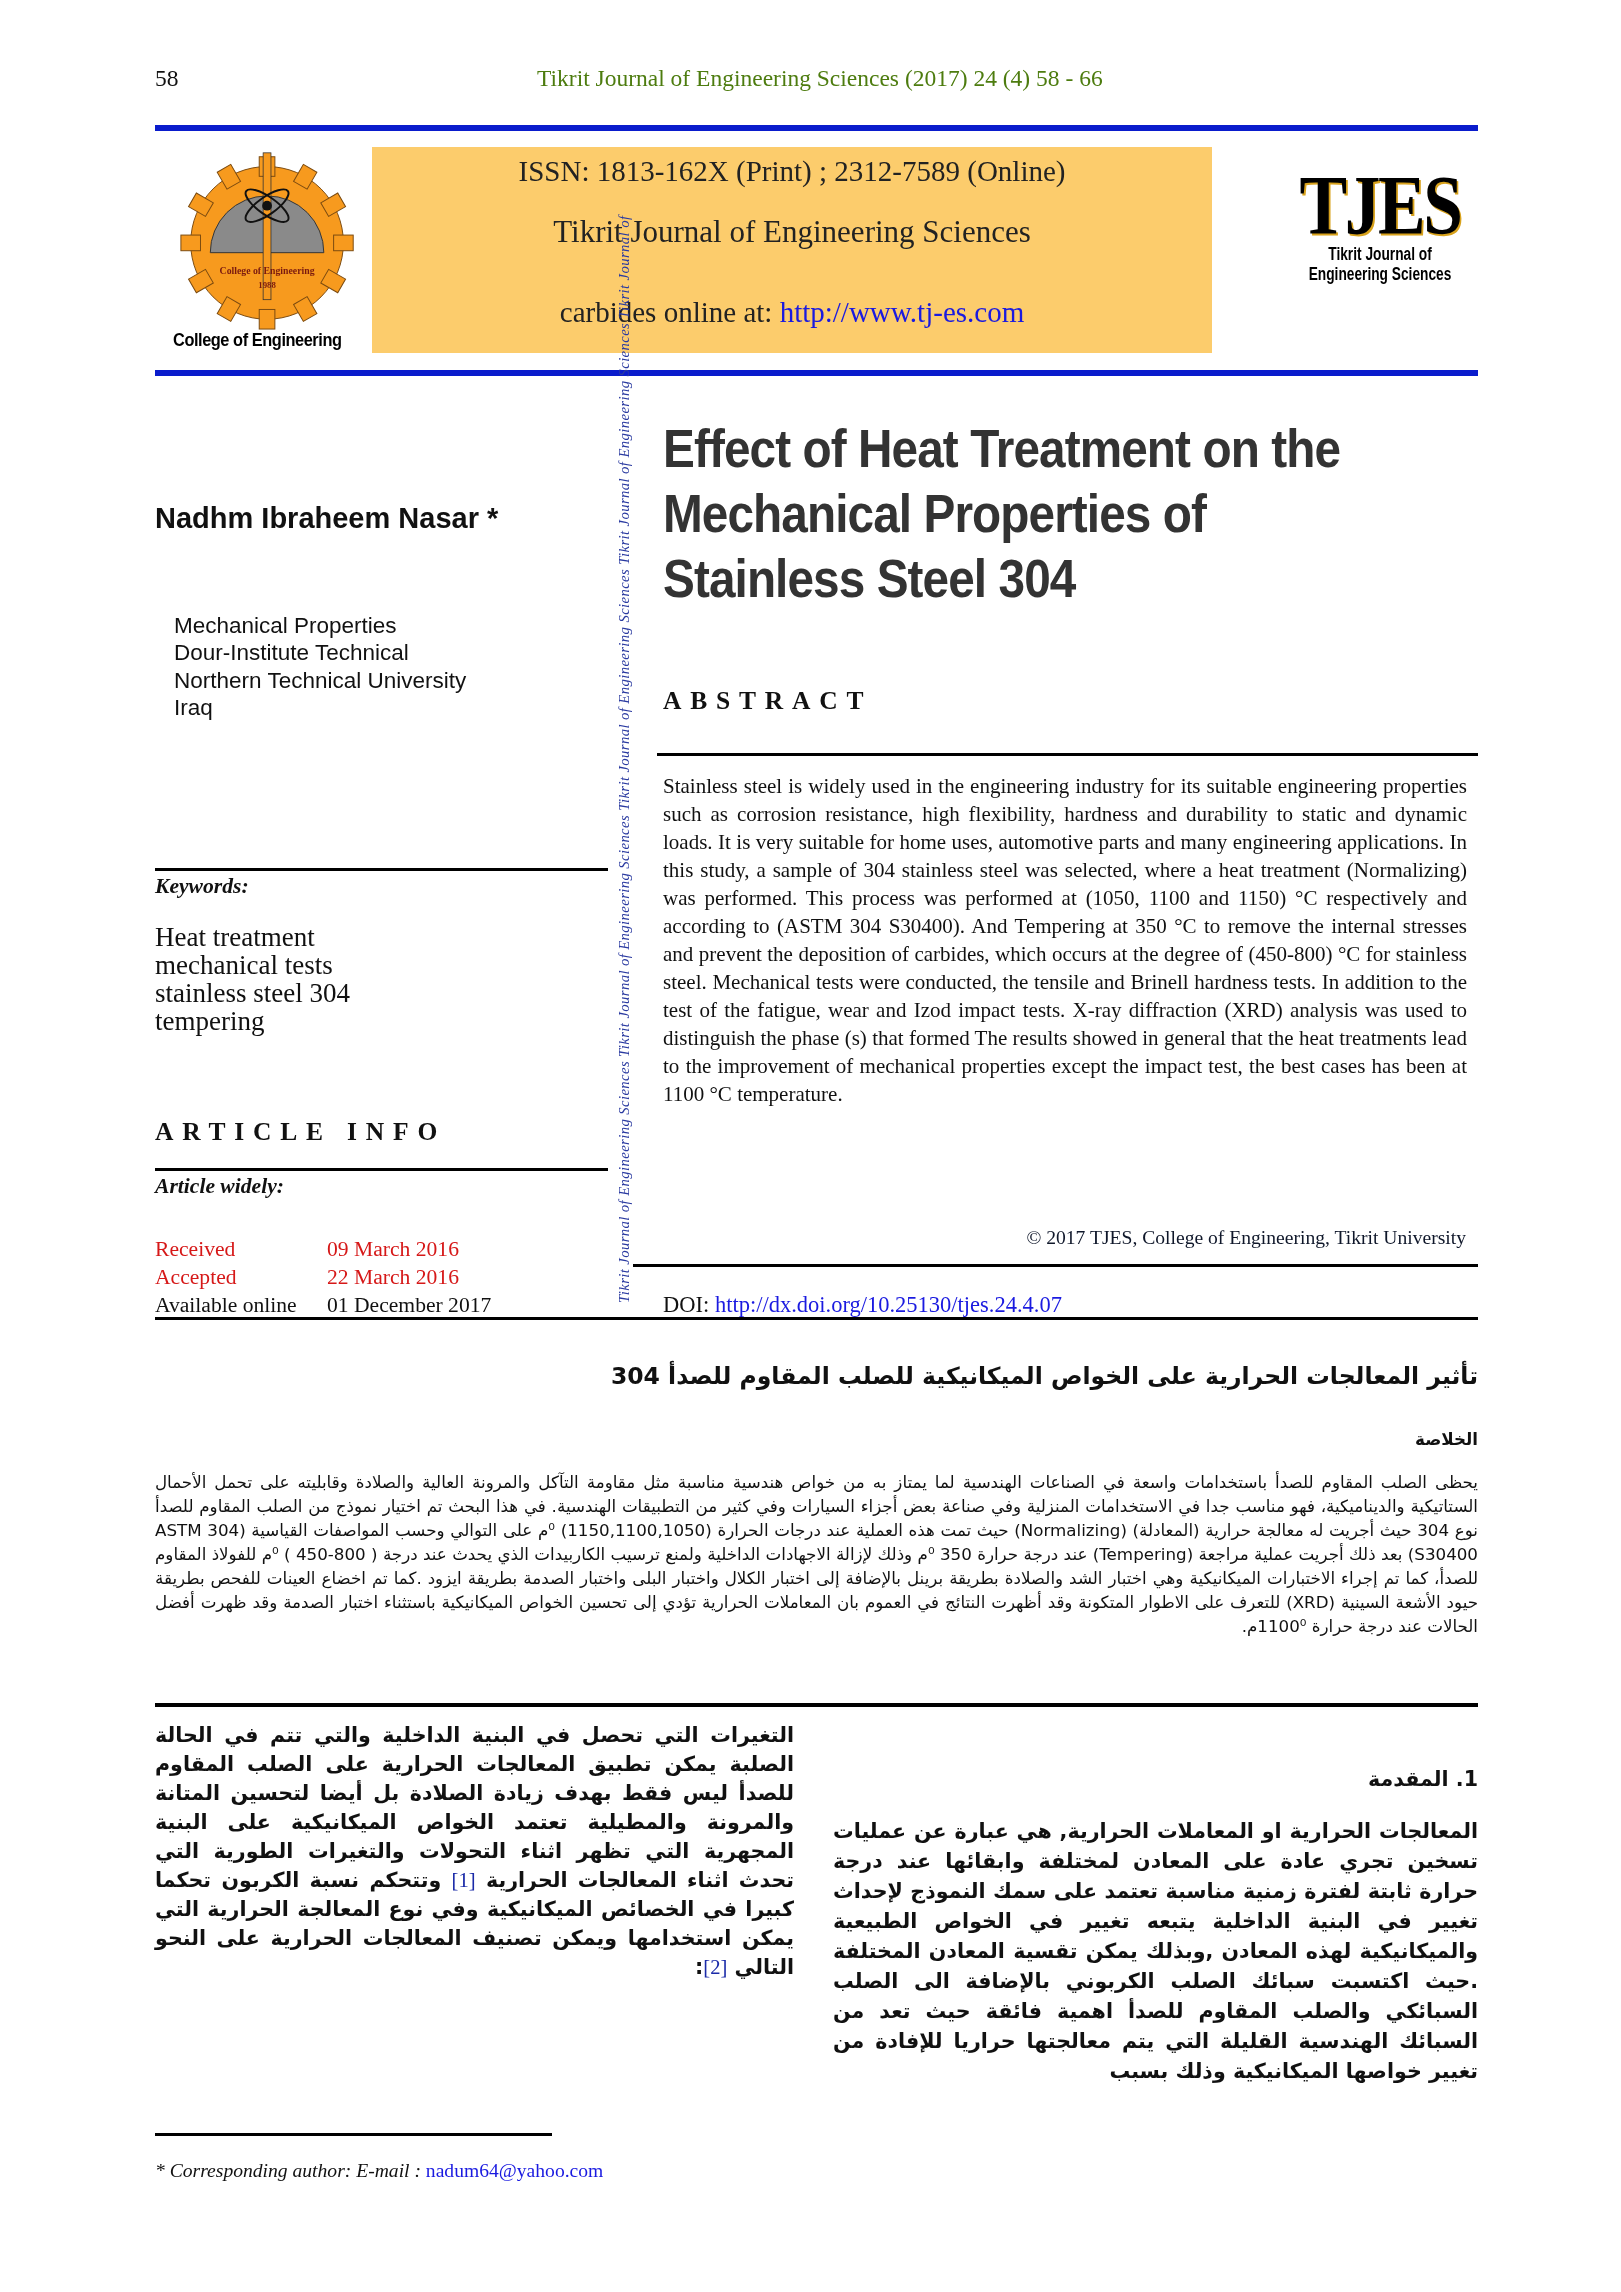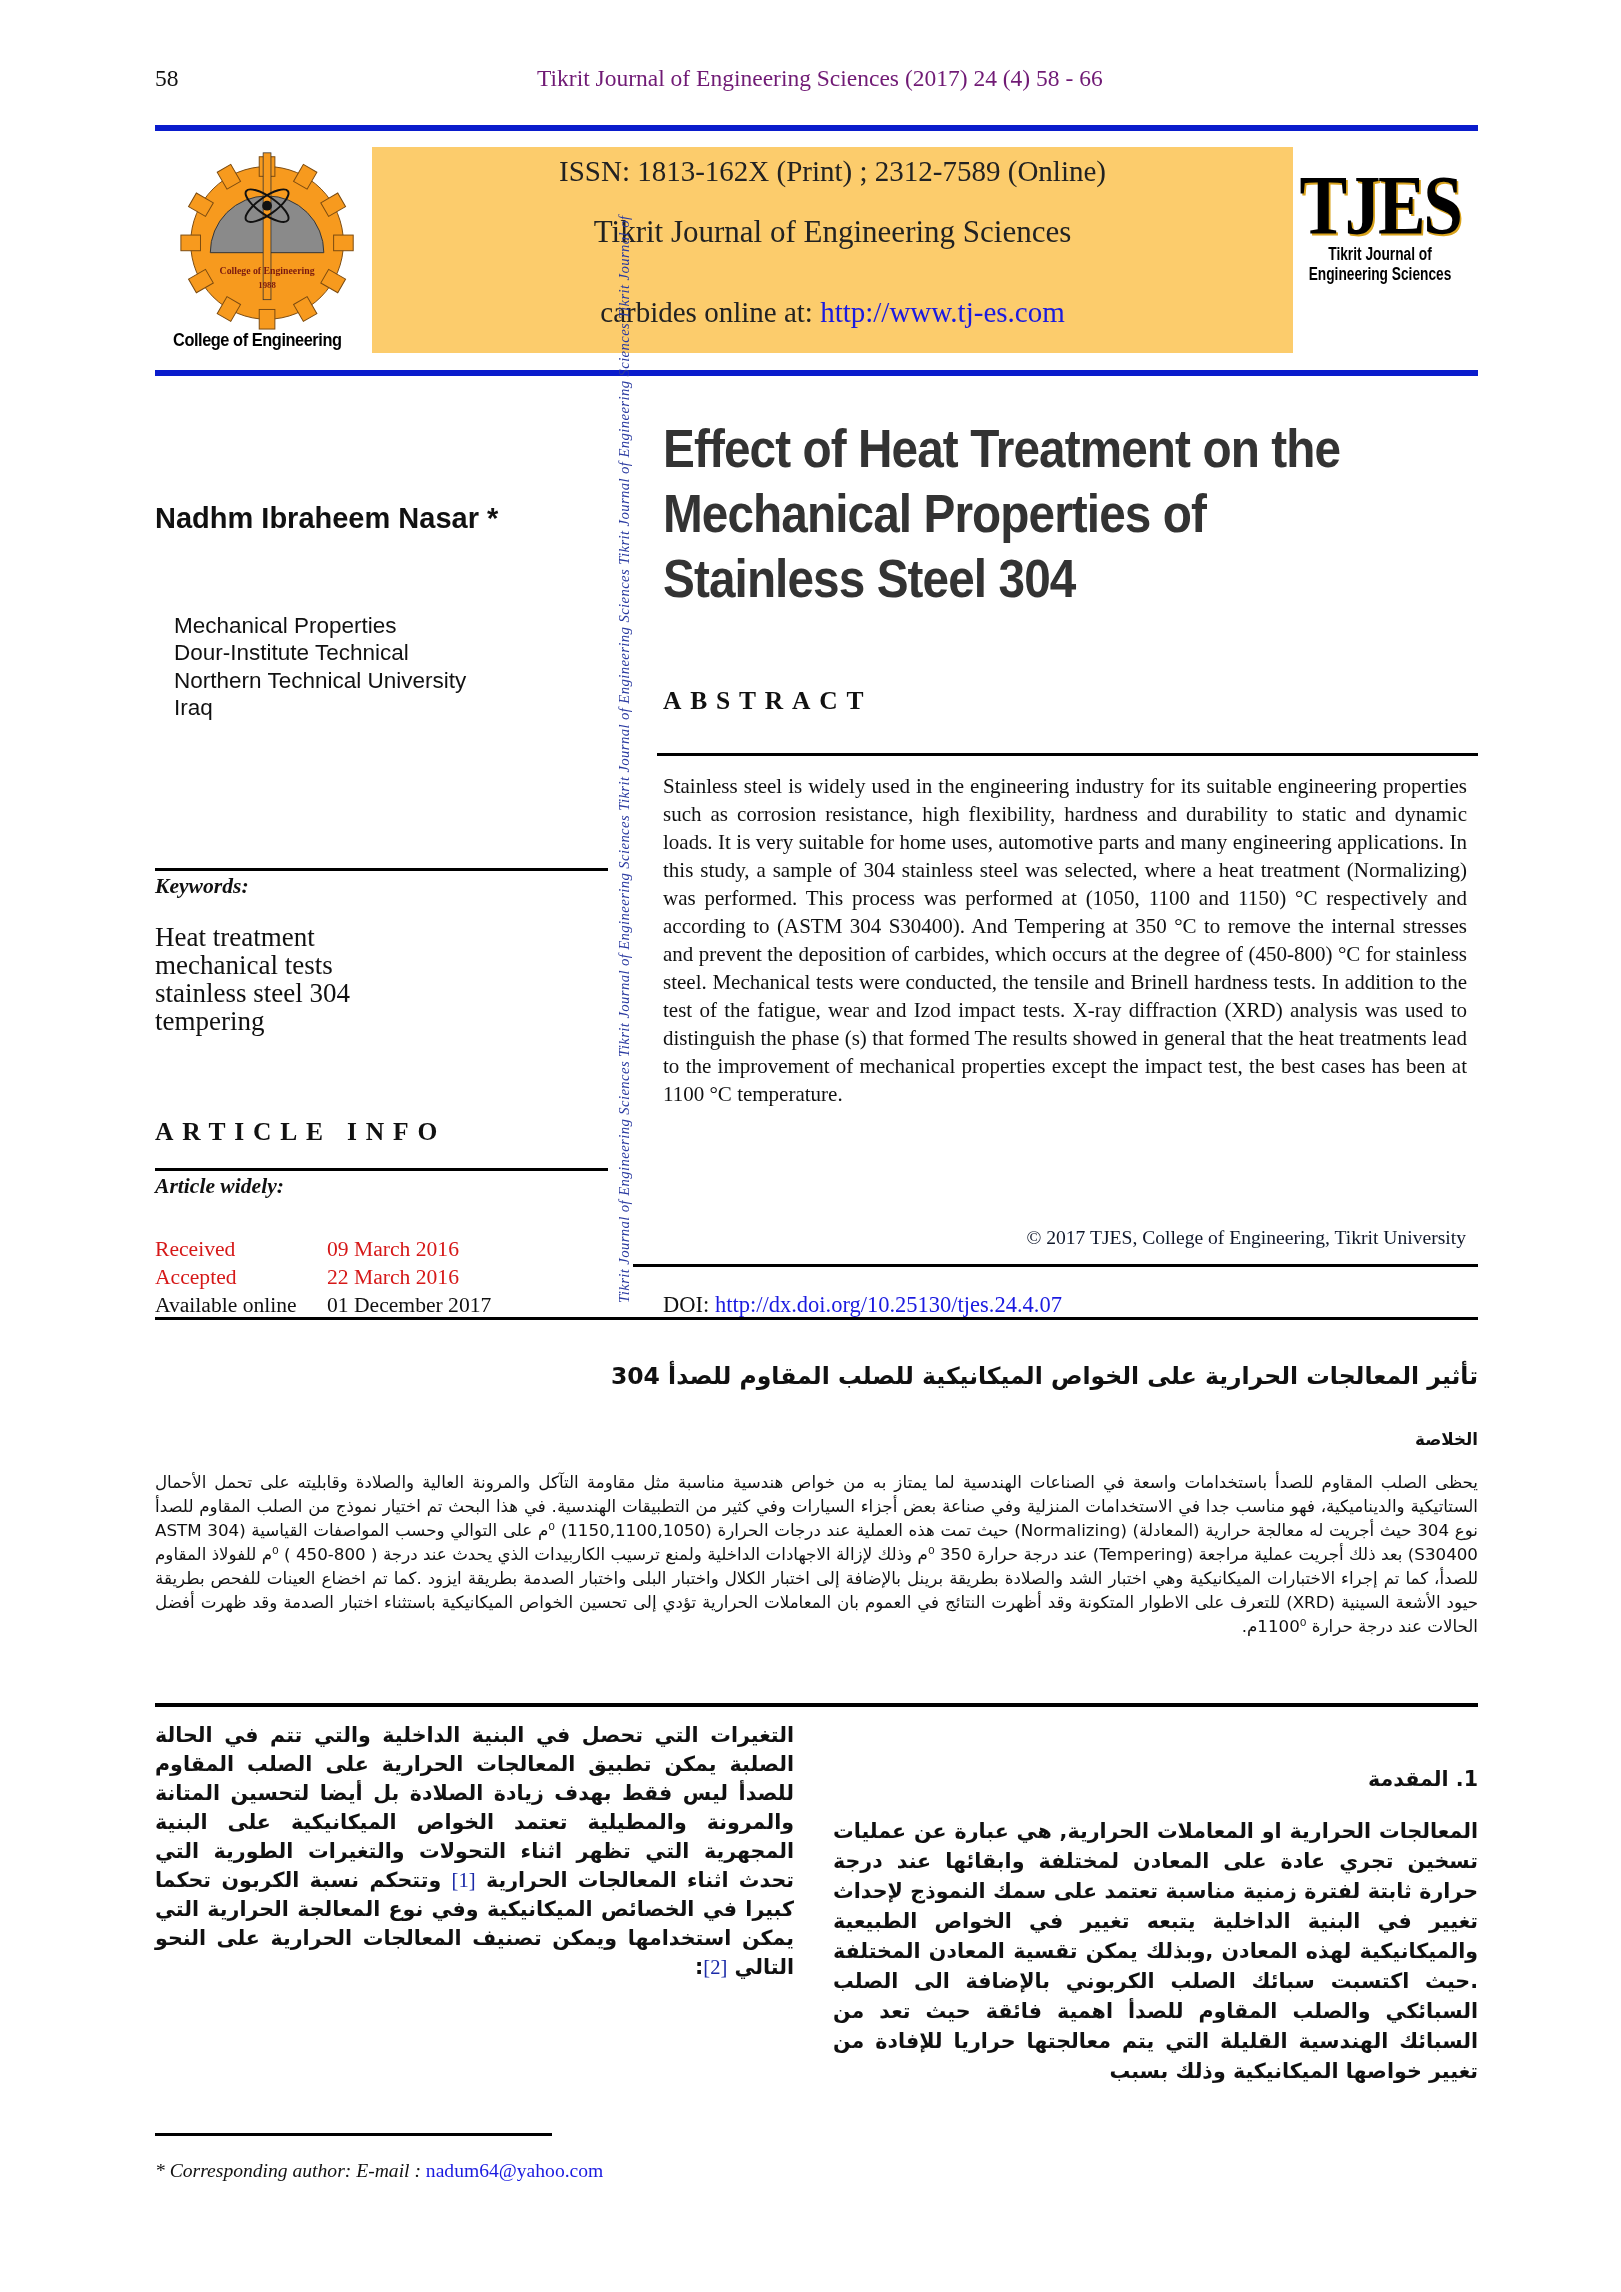--- a/index.html
+++ b/index.html
@@ -2,28 +2,28 @@
 <html><head>
 <meta charset="utf-8">
 <style>
   html, body { margin: 0; padding: 0; background: #ffffff; }
   body { width: 1621px; height: 2293px; position: relative; overflow: hidden;
          font-family: "Liberation Serif", serif; color: #111; }
   .abs { position: absolute; }
 
   
   .page-num { left: 155px; top: 65px; font-size: 23.5px; }
-  .running-head { left: 537px; top: 65px; font-size: 23.5px; color: #701a75; white-space: nowrap; }
+  .running-head { left: 537px; top: 65px; font-size: 23.5px; color: #4d7c0f; white-space: nowrap; }
   .rule-blue { left: 155px; width: 1323px; height: 5.9px; background: #0a1ccc; }
 
   
   .logo { left: 169px; top: 145px; width: 201px; height: 218px; }
   .logo-caption { left: 173px; top: 329px; font-family: "Liberation Sans", sans-serif; font-weight: bold;
                   font-size: 18.6px; letter-spacing: -0.5px; transform: scaleX(0.88); transform-origin: left; color: #000; }
-  .banner { left: 372px; top: 147px; width: 921px; height: 206px; background: #fccc6c; }
+  .banner { left: 372px; top: 147px; width: 840px; height: 206px; background: #fccc6c; }
   .issn { left: 0; right: 0; top: 7.8px; text-align: center; font-size: 29px; color: #222; }
   .journal-title { left: 0; right: 0; top: 67px; text-align: center; font-size: 31px; color: #222; }
   .avail { left: 0; right: 0; top: 149px; text-align: center; font-size: 29px; color: #222; }
   .avail a { color: #1a1ae0; text-decoration: none; }
   .tjes-logo { left: 1282px; top: 167px; width: 196px; text-align: center; }
   .tjes-big { font-family: "Liberation Serif", serif; font-weight: bold; font-size: 84px; line-height: 78px;
               letter-spacing: -2.9px; color: #000; text-shadow: 2px 2px 0 #d8a21c; transform: scaleX(0.85); }
   .tjes-small { font-family: "Liberation Sans", sans-serif; font-weight: bold; font-size: 17.6px; line-height: 19.6px;
                 color: #000; transform: scaleX(0.78); }
 

